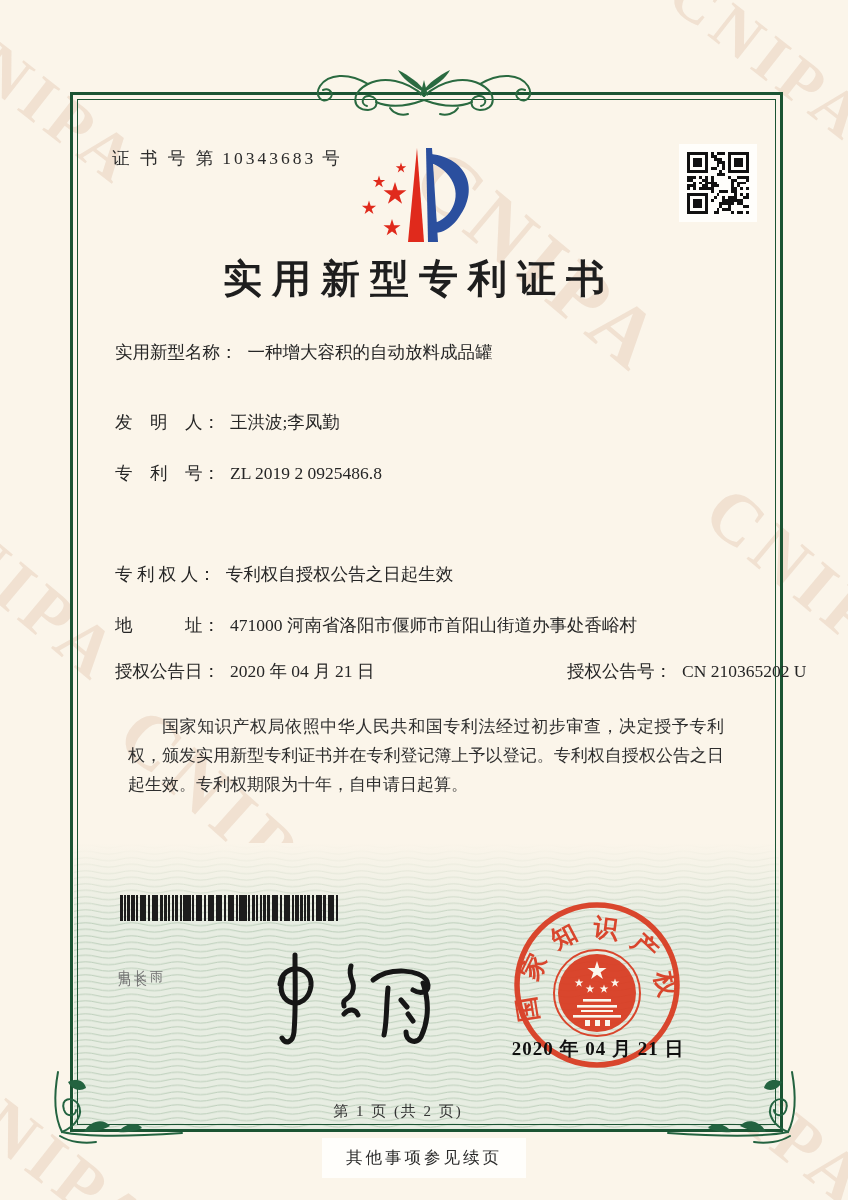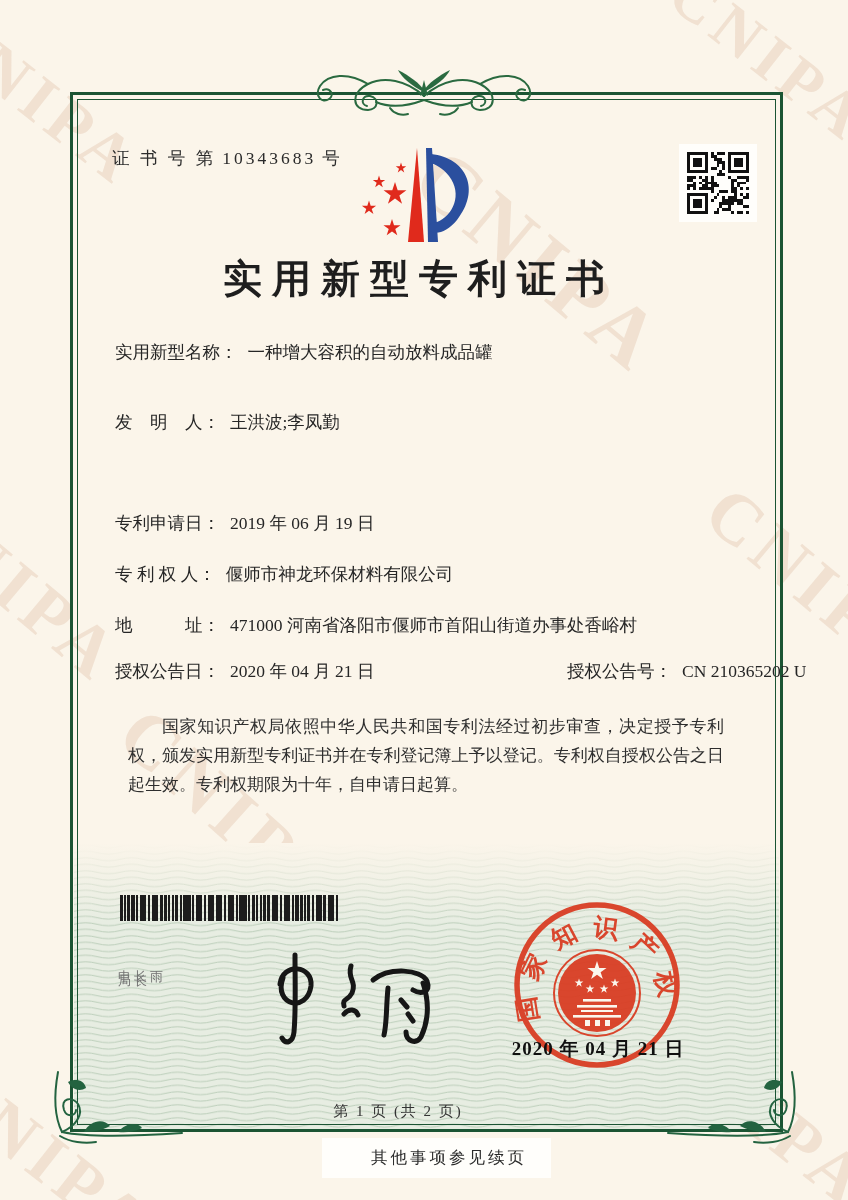--- a/index.html
+++ b/index.html
@@ -33,21 +33,21 @@
     background-image:
       repeating-linear-gradient(90deg,#1c1c1c 0 2px,rgba(0,0,0,0) 2px 4px),
       repeating-linear-gradient(90deg,#1c1c1c 0 3px,rgba(0,0,0,0) 3px 11px),
       repeating-linear-gradient(90deg,#1c1c1c 0 1px,rgba(0,0,0,0) 1px 7px);}
   
   .director{position:absolute;left:118px;font-family:"Liberation Sans","DejaVu Sans",sans-serif;
             font-size:13px;letter-spacing:3px;color:#737373;}
   #seal-date{left:505px;top:1036px;width:186px;text-align:center;font-size:19px;font-weight:bold;color:#101010;letter-spacing:1px;}
   #page-info{left:0;top:1096px;width:796px;text-align:center;font-size:15px;color:#333;letter-spacing:2px;margin-top:6px;}
   #note-box{left:322px;top:1138px;width:204px;height:40px;background:#fffefb;
-            text-align:center;line-height:40px;font-size:16.5px;letter-spacing:3px;color:#2a2a2a;padding-left:25px;}
+            text-align:center;line-height:40px;font-size:16.5px;letter-spacing:3px;color:#2a2a2a;}
   svg{display:block;}
 </style>
 </head>
 <body>
 
 <div id="page">
 
   <div class="wm" style="left:-34px;top:-6px;font-size:66px;transform:rotate(38deg);">CNIPA</div>
   <div class="wm" style="left:700px;top:-44px;font-size:64px;transform:rotate(38deg);">CNIPA</div>
   <div class="wm" style="left:458px;top:128px;font-size:84px;transform:rotate(40deg);">CNIPA</div>
@@ -264,25 +264,25 @@
   </div>
 
   <div id="title" class="abs">实用新型专利证书</div>
 
   <div class="frow" style="top:340px">
     <span class="lab">实用新型名称：</span><span class="val">一种增大容积的自动放料成品罐</span>
   </div>
   <div class="frow" style="top:410px">
     <span class="lab">发　明　人：</span><span class="val">王洪波;李凤勤</span>
   </div>
-  <div class="frow" style="top:511px">
-    <span class="lab">专利申请日：</span><span class="val">2019 年 06 月 19 日</span>
+  <div class="frow" style="top:461px">
+    <span class="lab">专　利　号：</span><span class="val">ZL 2019 2 0925486.8</span>
   </div>
   <div class="frow" style="top:562px">
-    <span class="lab">专 利 权 人：</span><span class="val">偃师市神龙环保材料有限公司</span>
+    <span class="lab">专 利 权 人：</span><span class="val">专利权自授权公告之日起生效</span>
   </div>
   <div class="frow" style="top:613px">
     <span class="lab">地　　　址：</span><span class="val">471000 河南省洛阳市偃师市首阳山街道办事处香峪村</span>
   </div>
   <div class="frow" style="top:659px">
     <span class="lab">授权公告日：</span><span class="val">2020 年 04 月 21 日</span>
     <span id="grant-right">
       <span class="lab">授权公告号：</span><span class="val">CN 210365202 U</span>
     </span>
   </div>

